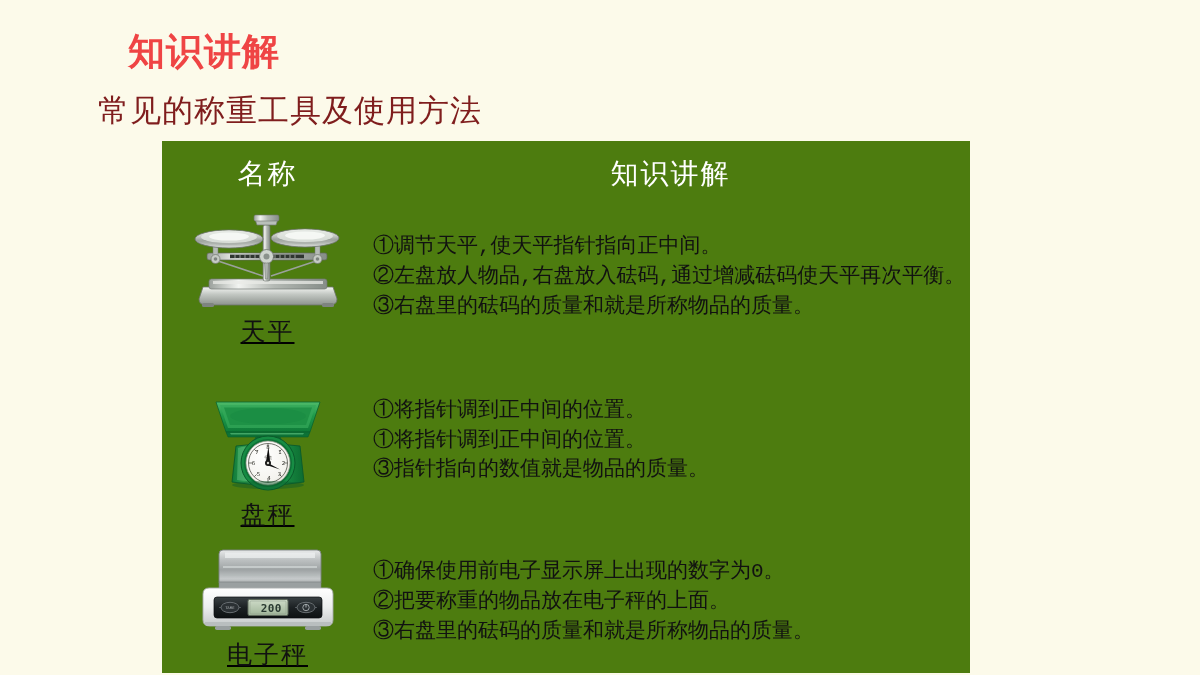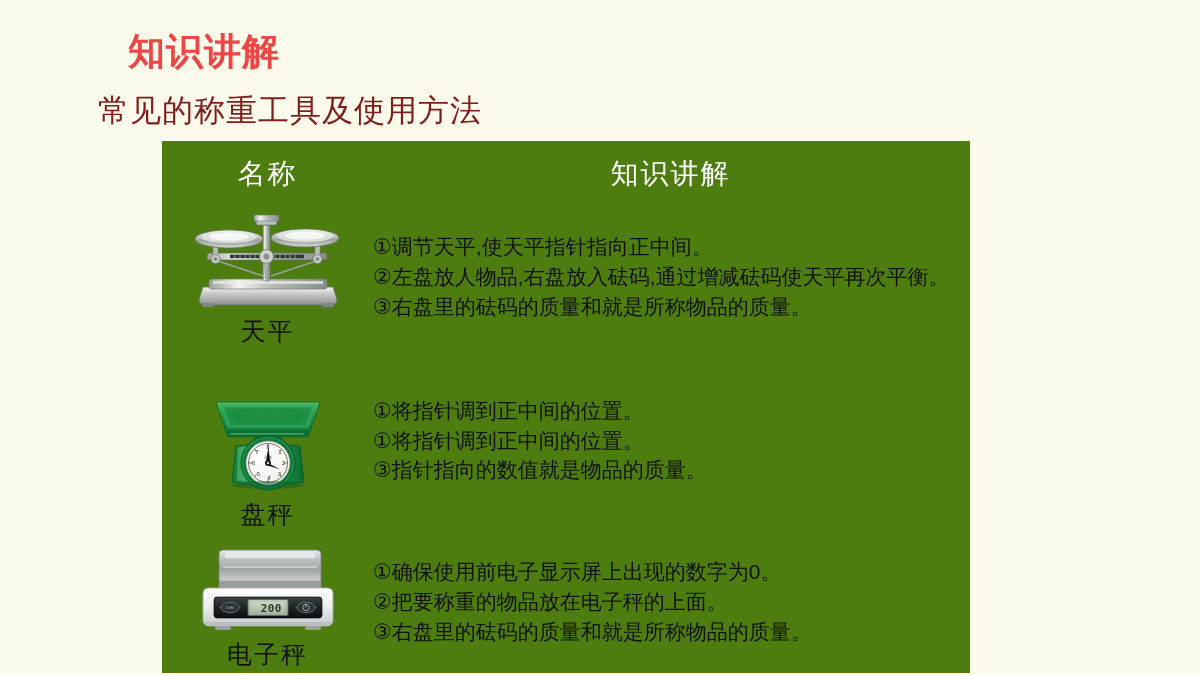--- a/index.html
+++ b/index.html
@@ -63,38 +63,40 @@
     color: #ffffff;
     font-size: 28px;
     font-weight: normal;
     letter-spacing: 2px;
   }
 
   
   .name-cell {
     text-align: left;
     padding: 6px 0 8px 0;
+    text-decoration: underline;
   }
   .tool-figure {
     display: flex;
     flex-direction: column;
     align-items: center;
     justify-content: flex-end;
     height: 100%;
   }
   .tool-caption {
     font-size: 25px;
     color: #111111;
     letter-spacing: 2px;
     margin-top: 2px;
   }
 
   
   .usage-cell {
     padding: 6px 8px 6px 10px;
+    font-family: Liberation Mono, monospace;
   }
   .usage-line {
     font-size: 21px;
     color: #111111;
     line-height: 1.42;
     letter-spacing: 0px;
     white-space: normal;
   }
 
   

